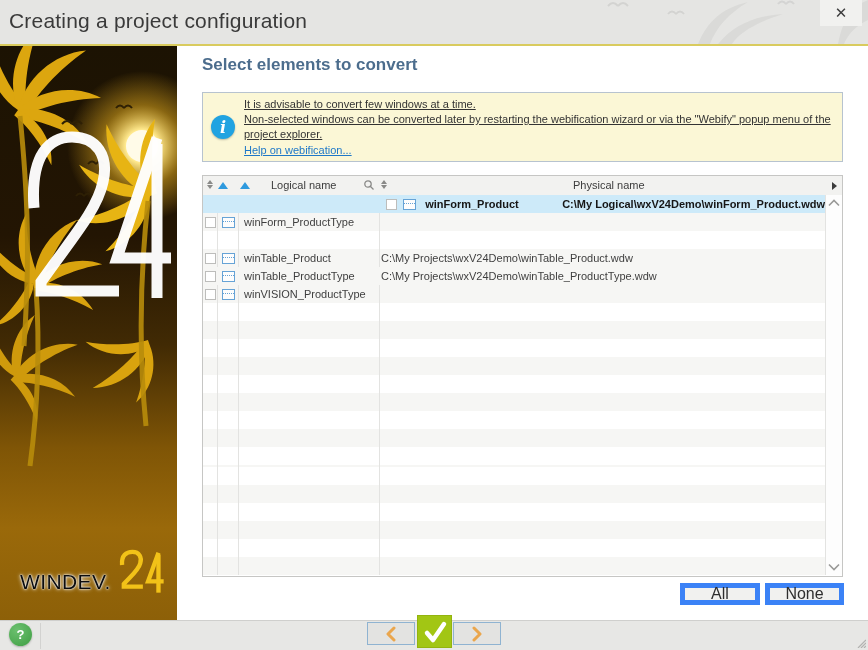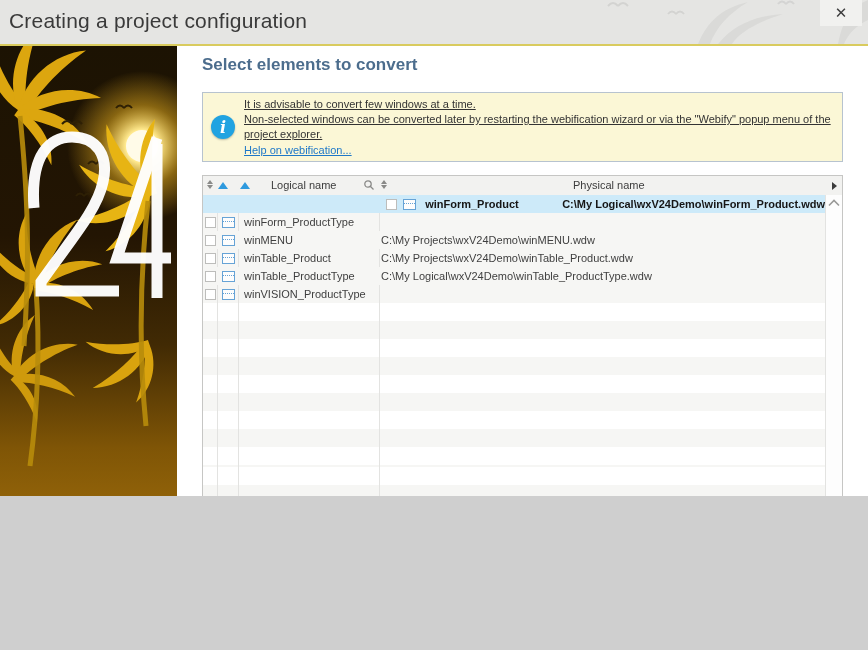--- a/index.html
+++ b/index.html
@@ -1,17 +1,17 @@
 <!DOCTYPE html>
 <html><head>
 <meta charset="utf-8">
 <style>
   html,body{margin:0;padding:0;background:#cfcfcf;}
   #window{
-    position:relative;width:868px;height:496px;overflow:hidden;
+    position:relative;width:868px;height:650px;overflow:hidden;
     font-family:"Liberation Sans",sans-serif;background:#fef9c3;
     box-shadow:0 0 0 1px #97978f inset;
   }
   
   #titlebar{position:absolute;left:0;top:0;width:868px;height:44px;background:#e5e5e3;}
   #titlebar .deco{position:absolute;right:0;top:0;pointer-events:none;}
   #title-text{position:absolute;left:9px;top:9px;font-size:21px;color:#3a3a3a;letter-spacing:.2px;}
   #close-btn{
     position:absolute;right:6px;top:0;width:42px;height:26px;background:#f1f1ef;
     display:flex;align-items:center;justify-content:center;font-size:15px;color:#3c3c3c;cursor:pointer;
@@ -283,43 +283,35 @@
               <span class="cell-logical">winForm_Product</span>
               <span class="cell-physical">C:\My Logical\wxV24Demo\winForm_Product.wdw</span>
             </div>
             <div class="row" style="top: 18px;">
               <span class="cb"></span>
               <span class="win-icon">
                 <b></b>
               </span>
               <span class="cell-logical">winForm_ProductType</span>
             </div>
-            <div class="row stripe" style="top: 36px;">
-              <span class="cb"></span>
-              <span class="win-icon">
-                <b></b>
-              </span>
-              <span class="cell-logical">winMENU</span>
-              <span class="cell-physical">C:\My Projects\wxV24Demo\winMENU.wdw</span>
-            </div>
             <div class="row" style="top: 54px;">
               <span class="cb"></span>
               <span class="win-icon">
                 <b></b>
               </span>
               <span class="cell-logical">winTable_Product</span>
               <span class="cell-physical">C:\My Projects\wxV24Demo\winTable_Product.wdw</span>
             </div>
             <div class="row stripe" style="top: 72px;">
               <span class="cb"></span>
               <span class="win-icon">
                 <b></b>
               </span>
               <span class="cell-logical">winTable_ProductType</span>
-              <span class="cell-physical">C:\My Logical\wxV24Demo\winTable_ProductType.wdw</span>
+              <span class="cell-physical">C:\My Projects\wxV24Demo\winTable_ProductType.wdw</span>
             </div>
             <div class="row" style="top: 90px;">
               <span class="cb"></span>
               <span class="win-icon">
                 <b></b>
               </span>
               <span class="cell-logical">winVISION_ProductType</span>
             </div>
           </div>
 

